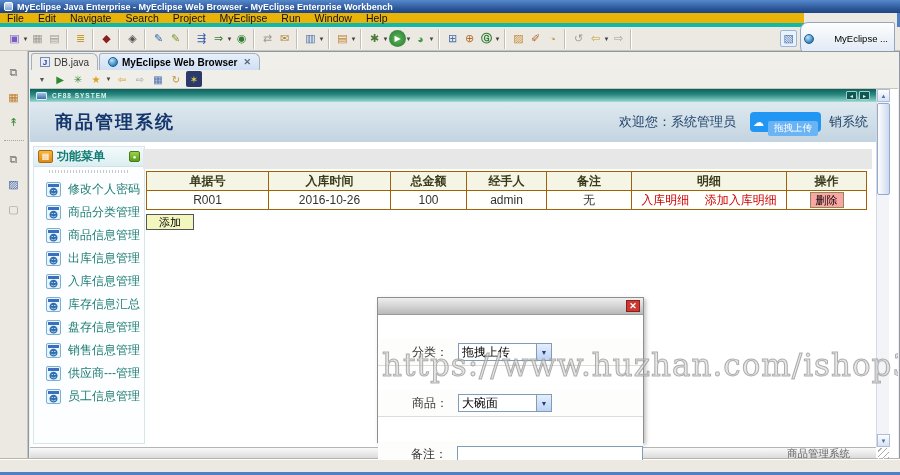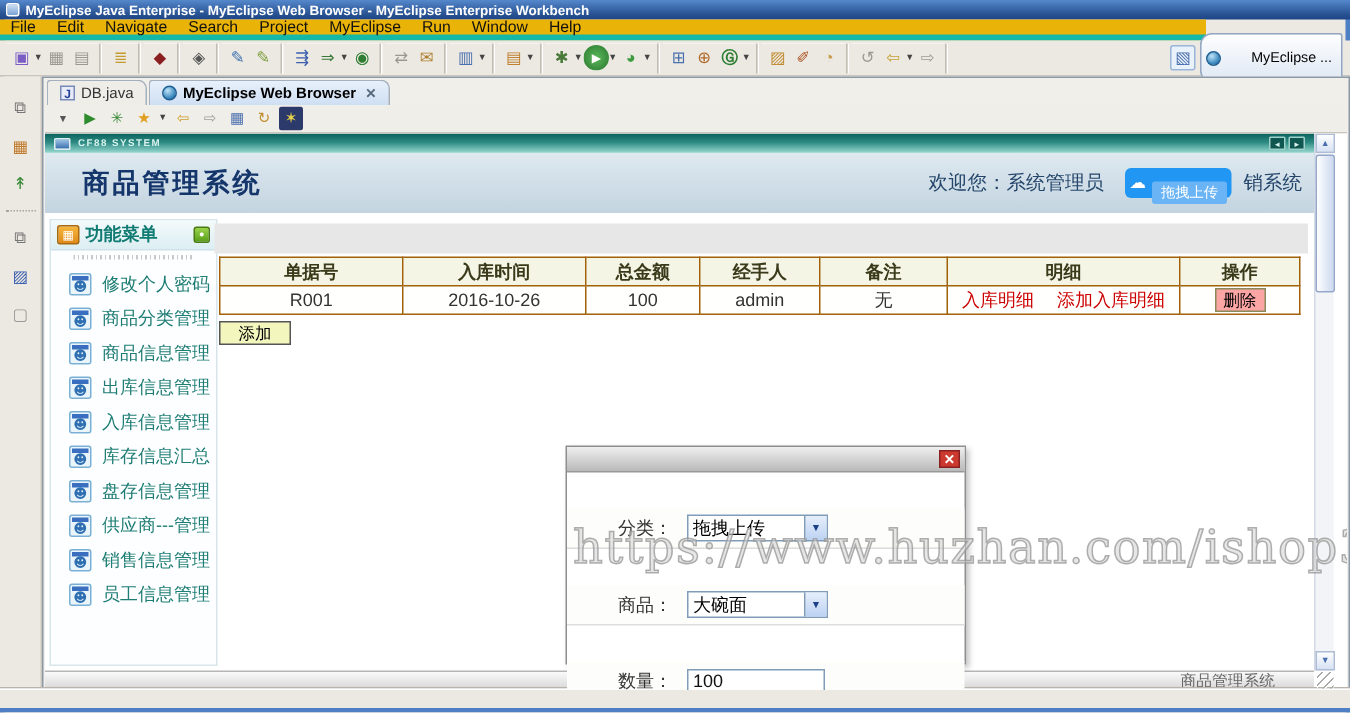--- a/index.html
+++ b/index.html
@@ -297,25 +297,25 @@
           <div class="sbitem">
               <span class="u-ico"></span>
               <span class="sblabel">库存信息汇总</span>
             </div>
           <div class="sbitem">
               <span class="u-ico"></span>
               <span class="sblabel">盘存信息管理</span>
             </div>
           <div class="sbitem">
               <span class="u-ico"></span>
+              <span class="sblabel">销售信息管理</span>
+            </div>
+          <div class="sbitem">
+              <span class="u-ico"></span>
               <span class="sblabel">供应商---管理</span>
-            </div>
-          <div class="sbitem">
-              <span class="u-ico"></span>
-              <span class="sblabel">销售信息管理</span>
             </div>
           <div class="sbitem">
               <span class="u-ico"></span>
               <span class="sblabel">员工信息管理</span>
             </div>
         </div>
 
         <div class="greystrip"></div>
 
         <table class="stocktable">
@@ -369,24 +369,20 @@
             </span>
           </div>
           <div class="drow">
             <span class="dlabel">商品：</span>
             <span class="xpsel">
               <span class="val">大碗面</span>
               <span class="arw">▼</span>
             </span>
           </div>
           <div class="drow">
-            <span class="dlabel">数量：</span>
-            <input class="tin" style="width: 92px;" value="100">
-          </div>
-          <div class="drow">
             <span class="dlabel">备注：</span>
             <input class="tin" style="width: 190px;" value="">
           </div>
           <div class="drow last">
             <span class="dlabel"></span>
             <button class="dbtn primary">提交</button>
             <button class="dbtn">重置</button>
           </div>
         </div>
 

